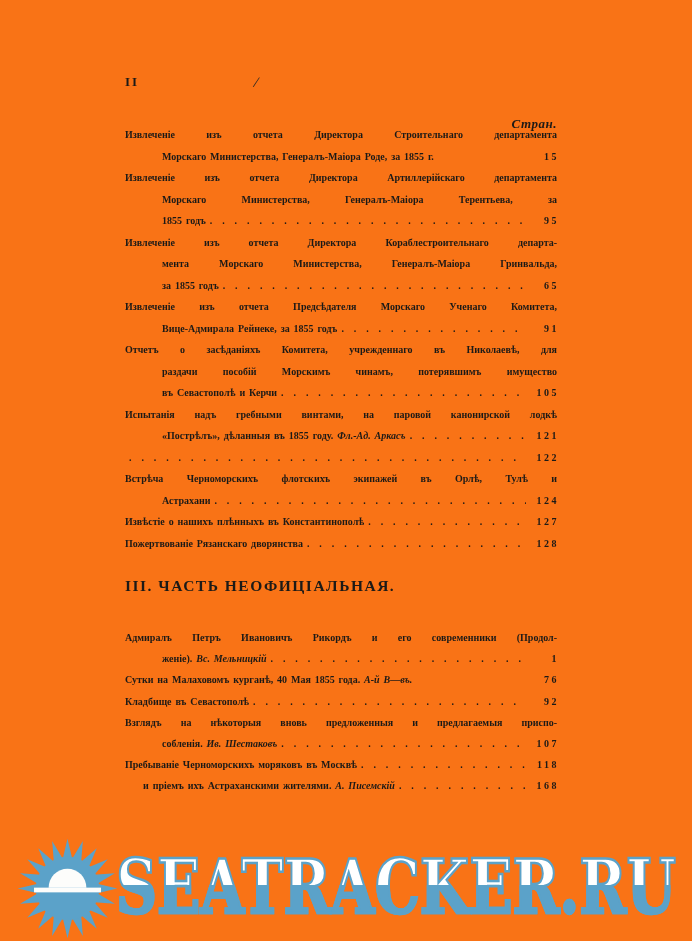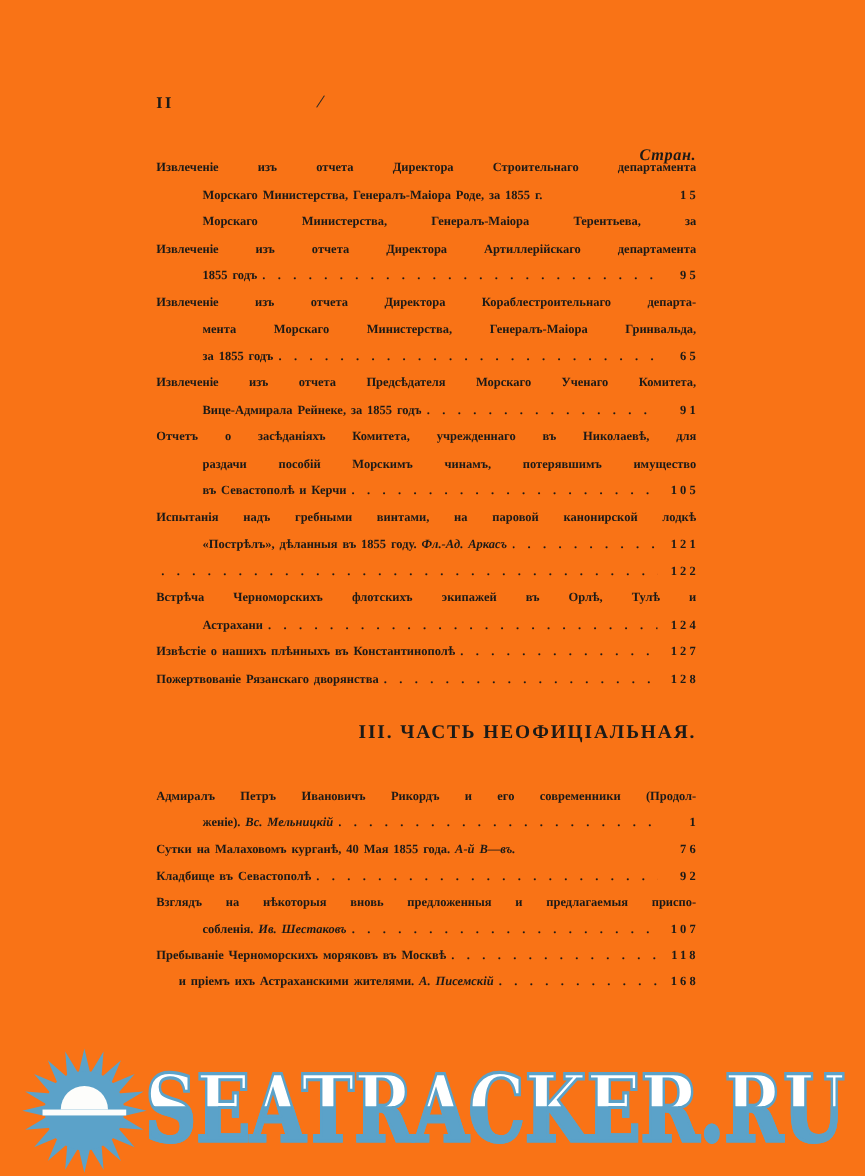--- a/index.html
+++ b/index.html
@@ -19,21 +19,21 @@
   #toc2 .toc-line{height:21.2px;line-height:21.2px;justify-content:center;}
   .indent-1{padding-left:37px;}
   .indent-2{padding-left:18px;}
   .toc-text{flex:0 1 auto;overflow:hidden;min-width:0;}
   .toc-text.fw{flex:1 1 auto;text-align:justify;text-align-last:justify;}
   .seg-italic{font-style:italic;}
   .seg-smallcaps{font-variant:small-caps;letter-spacing:1.5px;}
   .leader{flex:1 1 0;min-width:0;overflow:hidden;letter-spacing:3px;margin:0 3px 0 4px;}
   .fill{flex:1 1 0;min-width:0;}
   .pagenum{flex:0 0 auto;min-width:30px;text-align:right;letter-spacing:2.5px;margin-right:-2px;}
-  .section-title{position:absolute;left:125px;top:577px;width:432px;text-align:right;
+  .section-title{position:absolute;left:125px;top:577px;width:432px;text-align:left;
                  font-size:15.5px;font-weight:bold;letter-spacing:1.5px;}
   .watermark{position:absolute;left:0;top:833px;width:692px;height:108px;}
   .sun-logo{position:absolute;left:16px;top:4px;width:103px;height:103px;}
   .wm-text-svg{position:absolute;left:116px;top:14px;width:576px;height:90px;}
 </style>
 </head>
 <body>
 
 <div class="sheet">
 
@@ -43,25 +43,25 @@
 
   <div class="toc" id="toc1">
       <div class="toc-line indent-0">
         <span class="toc-text fw"><span>Извлеченіе изъ отчета Директора Строительнаго департамента</span></span>
       </div>
       <div class="toc-line indent-1">
         <span class="toc-text"><span>Морскаго Министерства, Генералъ-Маіора Роде, за 1855 г.</span></span>
         <span class="fill"></span>
         <span class="pagenum">15</span>
       </div>
+      <div class="toc-line indent-0">
+        <span class="toc-text fw"><span>Извлеченіе изъ отчета Директора Артиллерійскаго департамента</span></span>
+      </div>
       <div class="toc-line indent-1">
         <span class="toc-text fw"><span>Морскаго Министерства, Генералъ-Маіора Терентьева, за</span></span>
-      </div>
-      <div class="toc-line indent-0">
-        <span class="toc-text fw"><span>Извлеченіе изъ отчета Директора Артиллерійскаго департамента</span></span>
       </div>
       <div class="toc-line indent-1">
         <span class="toc-text"><span>1855 годъ</span></span>
         <span class="leader">. . . . . . . . . . . . . . . . . . . . . . . . . . . . . . . . . . . . . . . . . . . . . . . . . . . . . . . . . . . . . . . . . . . . . . . . . . . . . . . . </span>
         <span class="pagenum">95</span>
       </div>
       <div class="toc-line indent-0">
         <span class="toc-text fw"><span>Извлеченіе изъ отчета Директора Кораблестроительнаго департа-</span></span>
       </div>
       <div class="toc-line indent-1">

